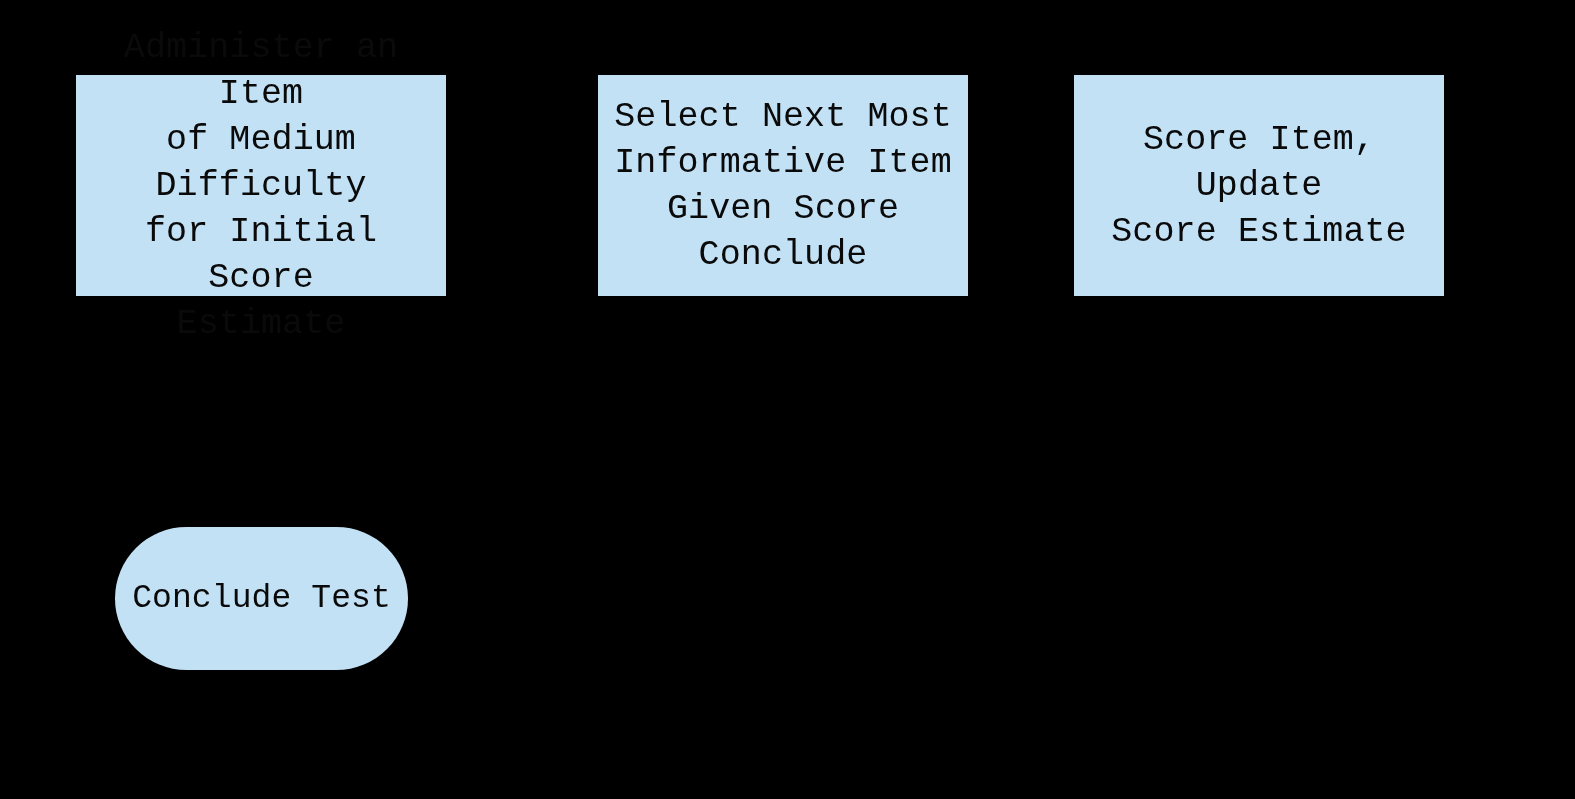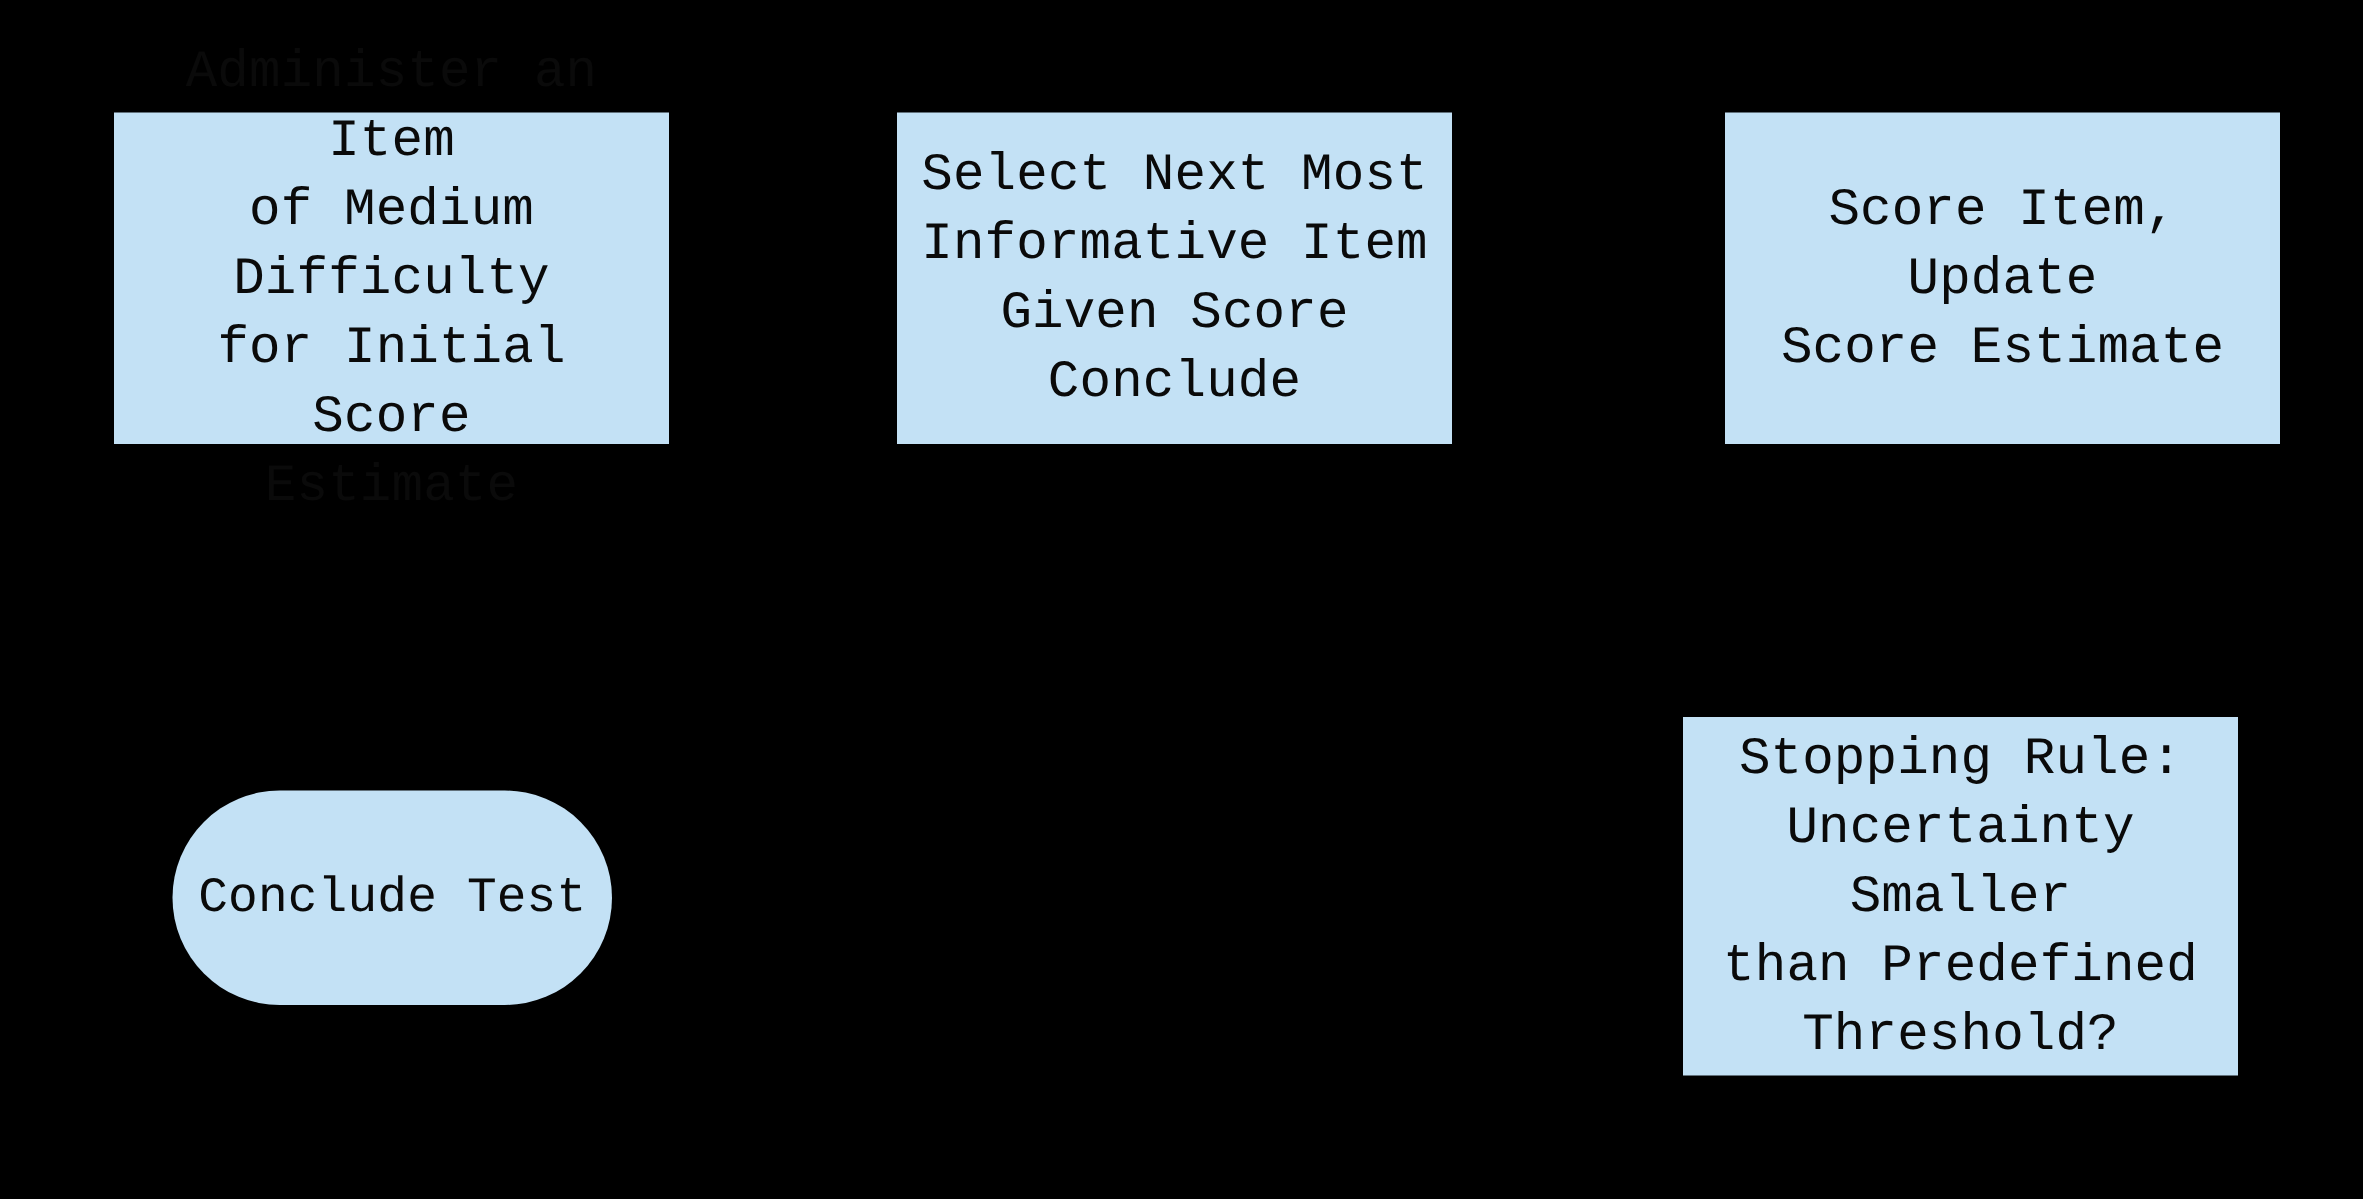--- a/index.html
+++ b/index.html
@@ -37,21 +37,21 @@
   }
   .node.process {
     border-radius: 0;
   }
   .node.terminator {
     border-radius: 72px;
   }
   
   #node-administer-item { left: 76px;   top: 75px;  width: 370px; height: 221px; }
   #node-select-next-item { left: 598px;  top: 75px;  width: 370px; height: 221px; }
-  #node-score-item      { left: 1150px; top: 75px;  width: 370px; height: 221px; }
+  #node-score-item      { left: 1074px; top: 75px;  width: 370px; height: 221px; }
   #node-stopping-rule   { left: 1122px; top: 478px; width: 370px; height: 239px; }
   #node-conclude-test   { left: 115px;  top: 527px; width: 293px; height: 143px; }
   #node-conclude-test .node-label { font-size: 33px; line-height: 42px; }
 
   
   .edge-layer {
     position: absolute;
     left: 0; top: 0;
     width: 1575px;
     height: 799px;
@@ -107,26 +107,20 @@
 Informative Item
 Given Score
 Conclude</span>
   </div>
 
   <div class="node process" id="node-score-item">
     <span class="node-label">Score Item, Update
 Score Estimate</span>
   </div>
 
-  <div class="node process" id="node-stopping-rule">
-    <span class="node-label">Stopping Rule:
-Uncertainty Smaller
-than Predefined
-Threshold?</span>
-  </div>
 
   <div class="node terminator" id="node-conclude-test">
     <span class="node-label">Conclude Test</span>
   </div>
 
   <div class="edge-label" id="edge-label-yes"></div>
   <div class="edge-label" id="edge-label-no"></div>
 
 </div>
 

